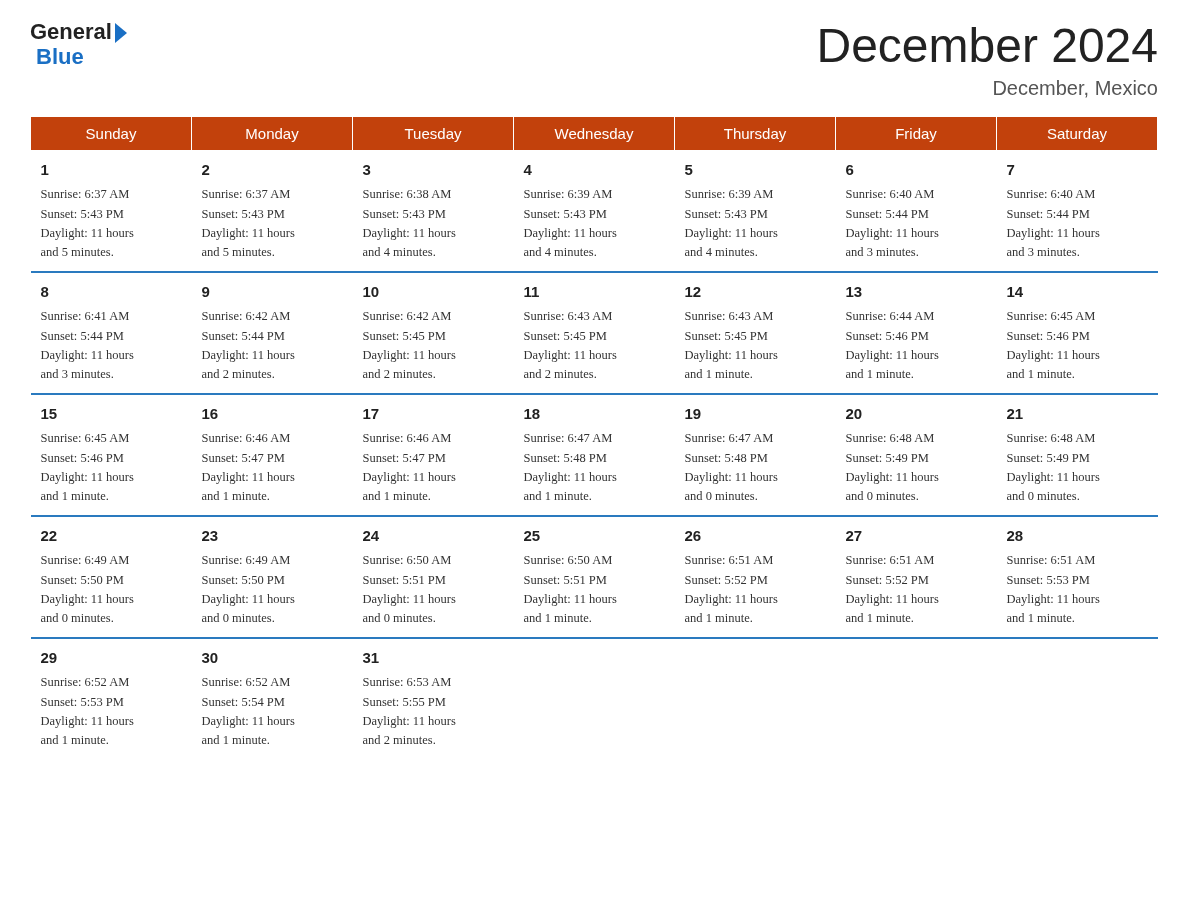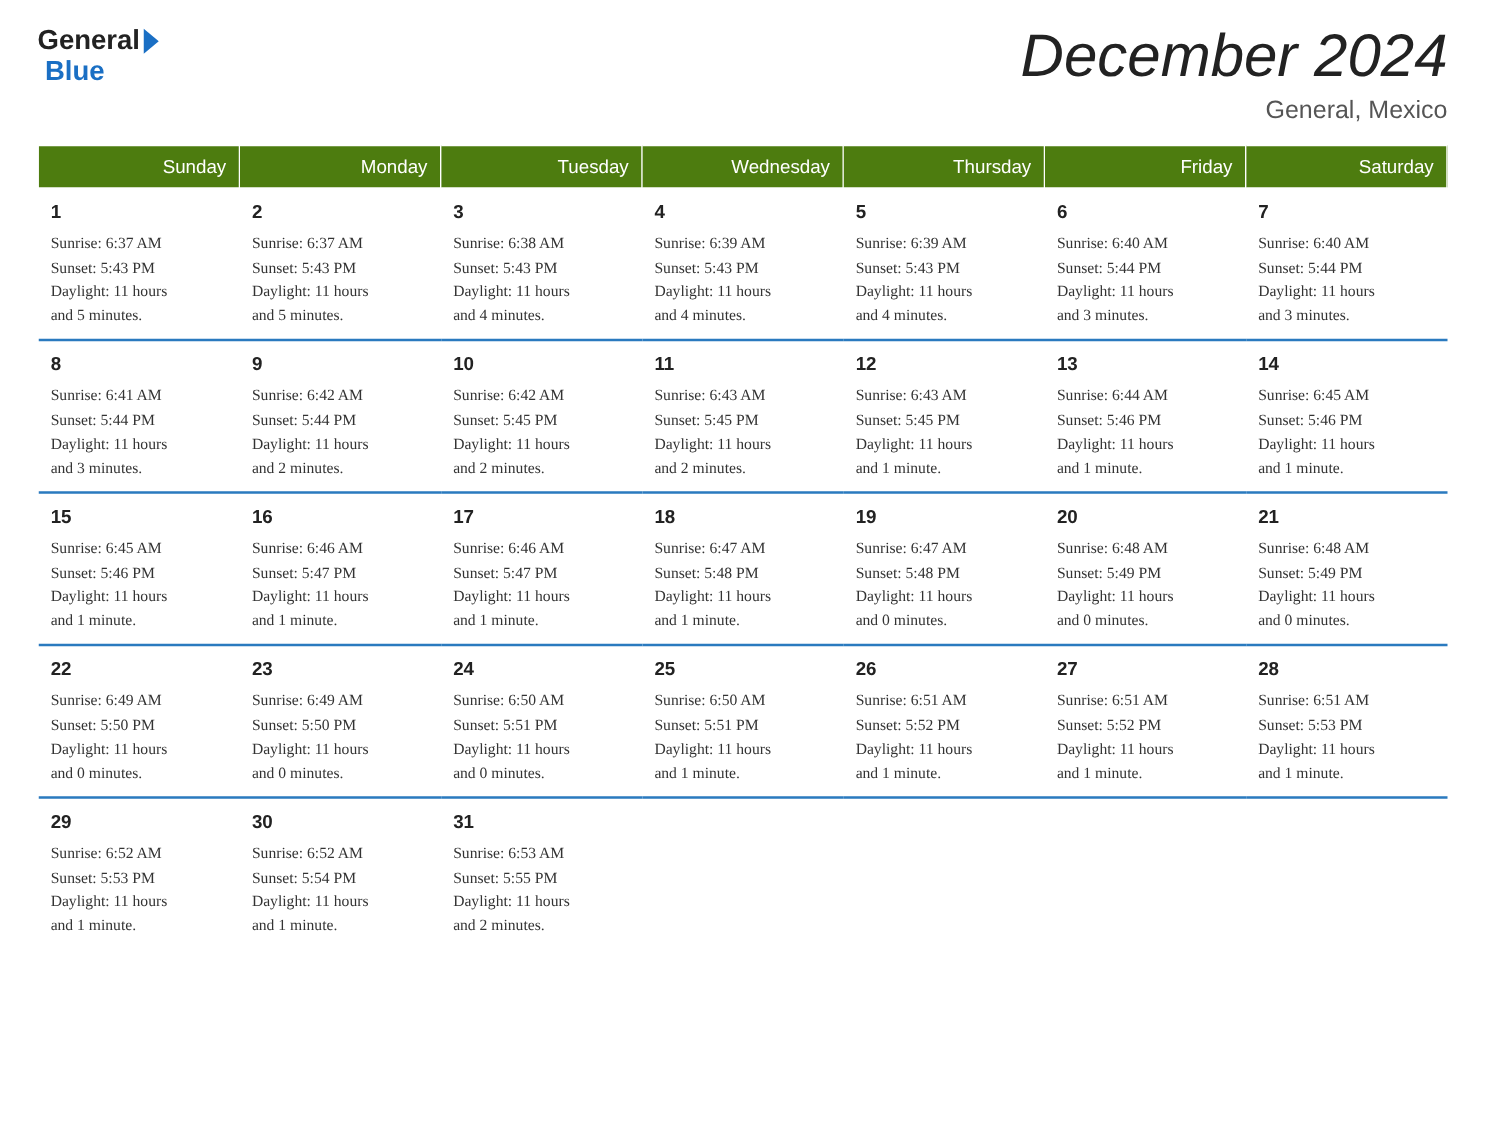--- a/index.html
+++ b/index.html
@@ -51,39 +51,38 @@
       margin-left: 6px;
     }
     .title-block {
       text-align: right;
     }
     .main-title {
       font-size: 48px;
       font-weight: normal;
       color: #222;
       line-height: 1.1;
-      font-style: italic;
     }
     .subtitle {
       font-size: 20px;
       color: #555;
       margin-top: 4px;
     }
     table {
       width: 100%;
       border-collapse: collapse;
       table-layout: fixed;
     }
     thead th {
-      background-color: #4d7c0f;
+      background-color: #c2410c;
       color: #fff;
       font-size: 15px;
       font-weight: normal;
       padding: 8px 10px;
-      text-align: right;
+      text-align: center;
       border: 1px solid #fff;
     }
     tbody td {
       vertical-align: top;
       padding: 8px 10px;
       font-size: 13px;
       color: #333;
       border: none;
       line-height: 1.5;
     }
@@ -118,21 +117,21 @@
     <div class="logo-block">
       <div class="logo-line1">
         <span class="logo-text">General</span>
         <div class="logo-triangle"></div>
       </div>
       <div class="logo-line2">Blue</div>
     </div>
   </div>
   <div class="title-block">
     <div class="main-title">December 2024</div>
-    <div class="subtitle">General, Mexico</div>
+    <div class="subtitle">December, Mexico</div>
   </div>
 </div>
 
 <table>
   <thead>
     <tr>
     <th>Sunday</th>
         <th>Monday</th>
         <th>Tuesday</th>
         <th>Wednesday</th>

